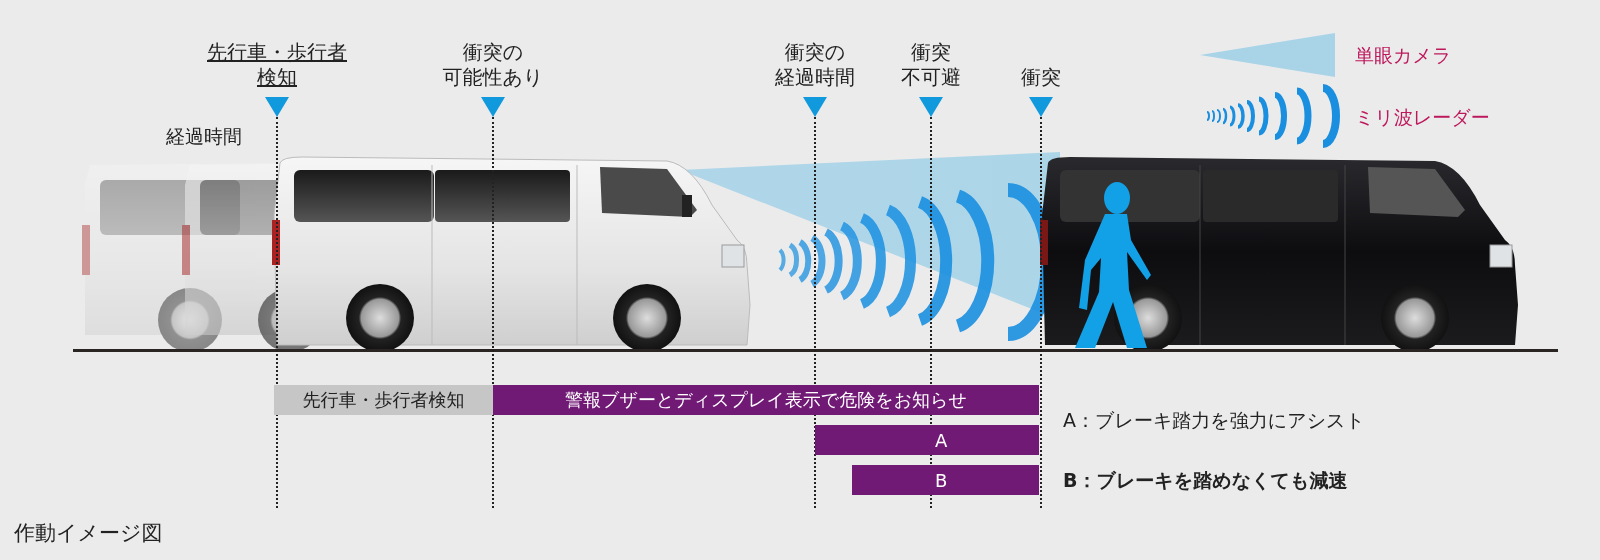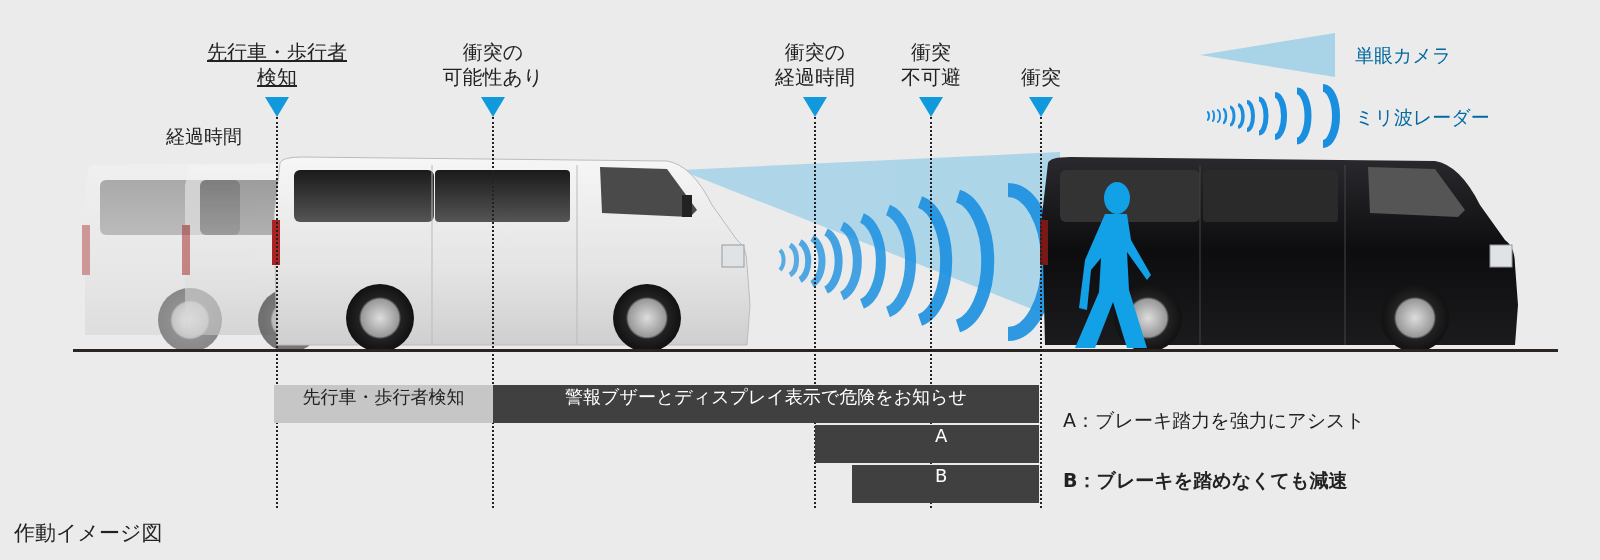--- a/index.html
+++ b/index.html
@@ -3,26 +3,26 @@
   <meta charset="utf-8">
   <style>
     * { margin: 0; padding: 0; box-sizing: border-box; }
     html, body { width: 1600px; height: 560px; overflow: hidden; background: #ebebeb; }
     body { position: relative; font-family: "DejaVu Sans", "Liberation Sans", sans-serif; color: #222; }
     .stage-label { position: absolute; text-align: center; font-size: 20px; line-height: 25px; color: #222; white-space: nowrap; transform: translateX(-50%); }
     .marker { position: absolute; width: 0; height: 0; border-left: 12px solid transparent; border-right: 12px solid transparent; border-top: 20px solid #1199dd; transform: translateX(-50%); }
     .vline { position: absolute; width: 0; border-left: 2px dotted #222; }
     .elapsed { position: absolute; left: 166px; top: 124px; font-size: 19px; color: #222; }
     .ground { position: absolute; left: 73px; top: 349px; width: 1485px; height: 3px; background: #2a2522; }
-    .bar { position: absolute; height: 38px; display: flex; align-items: flex-start; justify-content: center; font-size: 18px; color: #fff; white-space: nowrap; }
+    .bar { position: absolute; height: 30px; display: flex; align-items: center; justify-content: center; font-size: 18px; color: #fff; white-space: nowrap; }
     .bar.light { background: #c6c6c6; color: #222; }
-    .bar.dark { background: #404040; }
+    .bar.dark { background: #701a75; }
     .desc { position: absolute; font-size: 19px; color: #222; white-space: nowrap; }
     .title { position: absolute; left: 14px; top: 519px; font-size: 21px; color: #222; }
-    .legend-label { position: absolute; font-size: 19px; color: #0369a1; white-space: nowrap; }
+    .legend-label { position: absolute; font-size: 19px; color: #be185d; white-space: nowrap; }
     svg { position: absolute; overflow: visible; }
   </style>
 </head>
 <body>
 
 <svg width="1600" height="560" style="left:0;top:0;">
   <defs>
     <linearGradient id="coneGrad" x1="0" y1="0" x2="1" y2="0">
       <stop offset="0" stop-color="#a9d4e8" stop-opacity="0.9"></stop>
       <stop offset="1" stop-color="#a9d4e8" stop-opacity="0.95"></stop>

